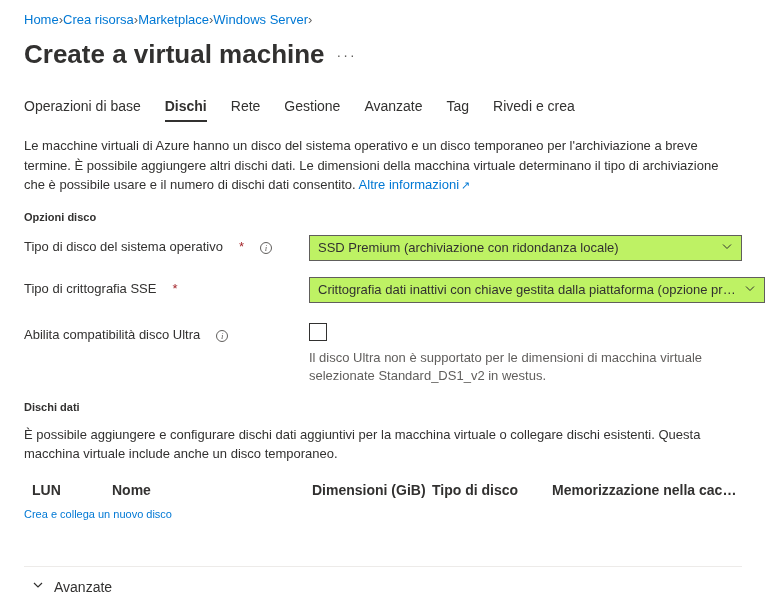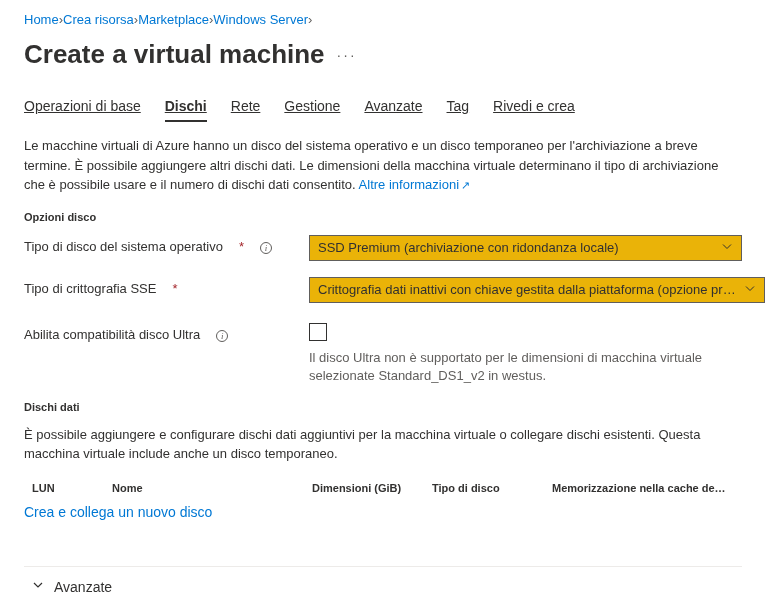--- a/index.html
+++ b/index.html
@@ -20,21 +20,20 @@
 .breadcrumb a { color: #0078d4; text-decoration: none; cursor: pointer; }
 .breadcrumb .sep { color: #605e5c; }
 .page-title-row { display: flex; align-items: center; gap: 12px; margin-bottom: 28px; }
 h1 { font-size: 26px; font-weight: 600; color: #323130; }
 .ellipsis { color: #605e5c; font-size: 14px; letter-spacing: 2px; cursor: pointer; }
 .tabs {
   display: flex;
   gap: 24px;
   border-bottom: none;
   margin-bottom: 14px;
-  text-decoration: underline;
 }
 .tab {
   font-size: 14px;
   color: #323130;
   cursor: pointer;
   padding-bottom: 6px;
 }
 .tab.active {
   font-weight: 600;
   border-bottom: 2px solid #323130;
@@ -72,21 +71,21 @@
   font-style: italic;
   font-family: serif;
 }
 .form-control { flex: 1; }
 .select {
   width: 100%;
   border: 1px solid #605e5c;
   padding: 4px 28px 4px 8px;
   font-size: 13px;
   height: 26px;
-  background: #eab308;
+  background: #bef264;
   position: relative;
   cursor: pointer;
   display: flex;
   align-items: center;
   white-space: nowrap;
   overflow: hidden;
   text-overflow: ellipsis;
 }
 .select .chevron {
   position: absolute;
@@ -103,30 +102,30 @@
 }
 .hint {
   font-size: 13px;
   color: #605e5c;
   line-height: 1.4;
 }
 .desc { font-size: 13px; line-height: 1.5; margin-bottom: 12px; }
 .table-header {
   display: flex;
   font-weight: 600;
-  font-size: 11px;
+  font-size: 14px;
   padding: 6px 0 10px 8px;
 }
 .col-lun { width: 80px; }
 .col-nome { width: 200px; }
 .col-dim { width: 120px; }
 .col-tipo { width: 120px; }
 .col-cache { flex: 1; white-space: nowrap; overflow: hidden; text-overflow: ellipsis; }
 .link-row { display: flex; gap: 24px; margin-bottom: 46px; }
-.link-row a { color: #0078d4; text-decoration: none; font-size: 14px; cursor: pointer; }
+.link-row a { color: #0078d4; text-decoration: none; font-size: 11px; cursor: pointer; }
 .accordion {
   border-top: 1px solid #edebe9;
   padding: 12px 0;
   display: flex;
   align-items: center;
   gap: 10px;
   cursor: pointer;
 }
 .accordion .chev { font-size: 12px; color: #323130; margin-left: 8px; }
 .accordion .label { font-weight: 400; font-size: 14px; }

